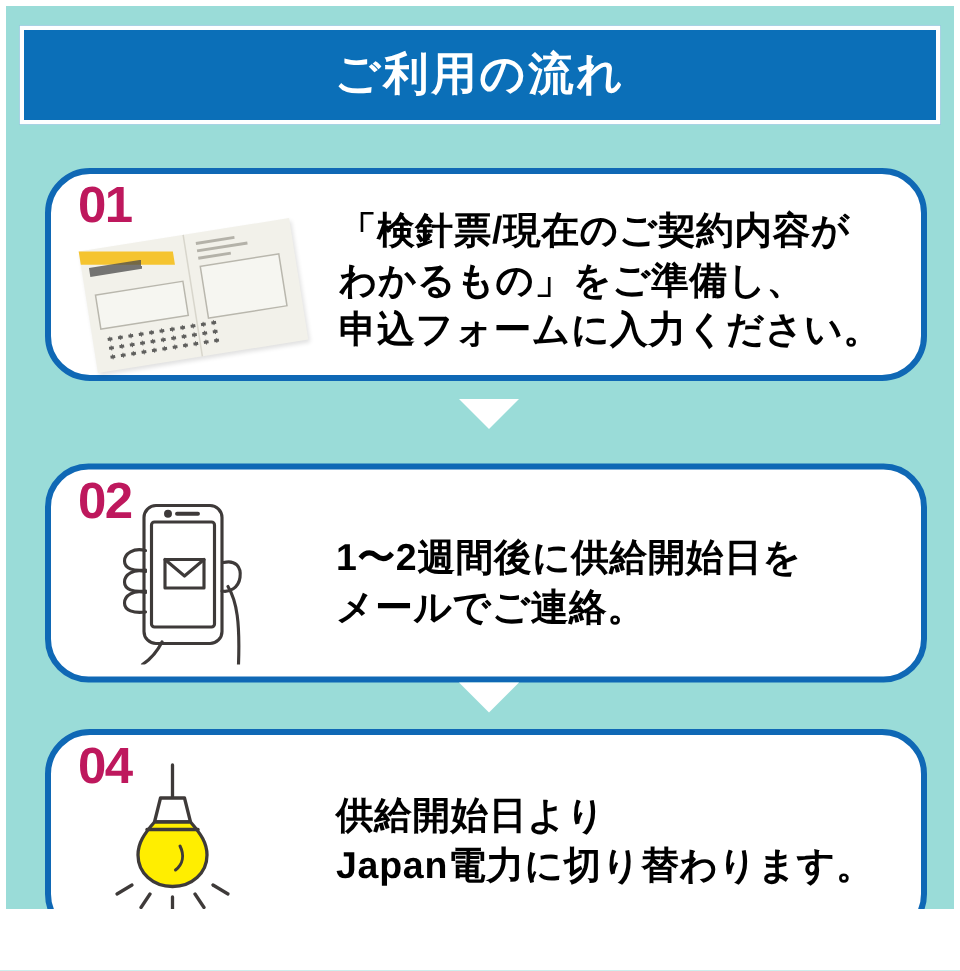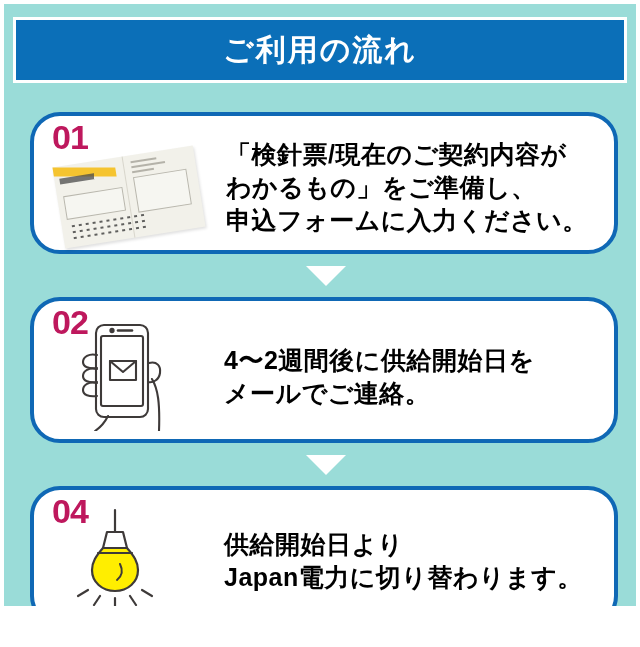--- a/index.html
+++ b/index.html
@@ -56,21 +56,21 @@
   .card {
     position: absolute;
     left: 26px;
     width: 588px;
     background: #ffffff;
     border: 4px solid #0f68b5;
     border-radius: 30px;
     box-sizing: border-box;
   }
   .card-1 { top: 108px; height: 142px; }
-  .card-2 { top: 293px; height: 146px; }
+  .card-2 { top: 305px; height: 146px; border-radius: 29px; }
   .card-3 { top: 482px; height: 140px; }
 
   .step-num {
     position: absolute;
     left: 18px;
     top: 4px;
     color: #be185d;
     font-size: 34px;
     font-weight: bold;
     line-height: 1;
@@ -247,21 +247,21 @@
             <path d="M49 64 C41 62 35 66 35 71 C35 76 41 78 49 77"></path>
 
             <path d="M101 44 C109 42 113 47 112 54 C111 61 105 64 100 63"></path>
 
             <path d="M60 97 C57 103 53 108 47 112"></path>
             <path d="M104 60 C110 70 112 84 111 112"></path>
           </g>
         </svg>
       </div>
 
-      <div class="card-text">4〜2週間後に供給開始日を
+      <div class="card-text">1〜2週間後に供給開始日を
 メールでご連絡。</div>
     </div>
 
     <div class="arrow arrow-2"></div>
 
     <div class="card card-3">
       <span class="step-num">04</span>
 
       <div class="card-icon bulb-wrap">
         <svg width="165" height="112" viewBox="0 0 165 112">

